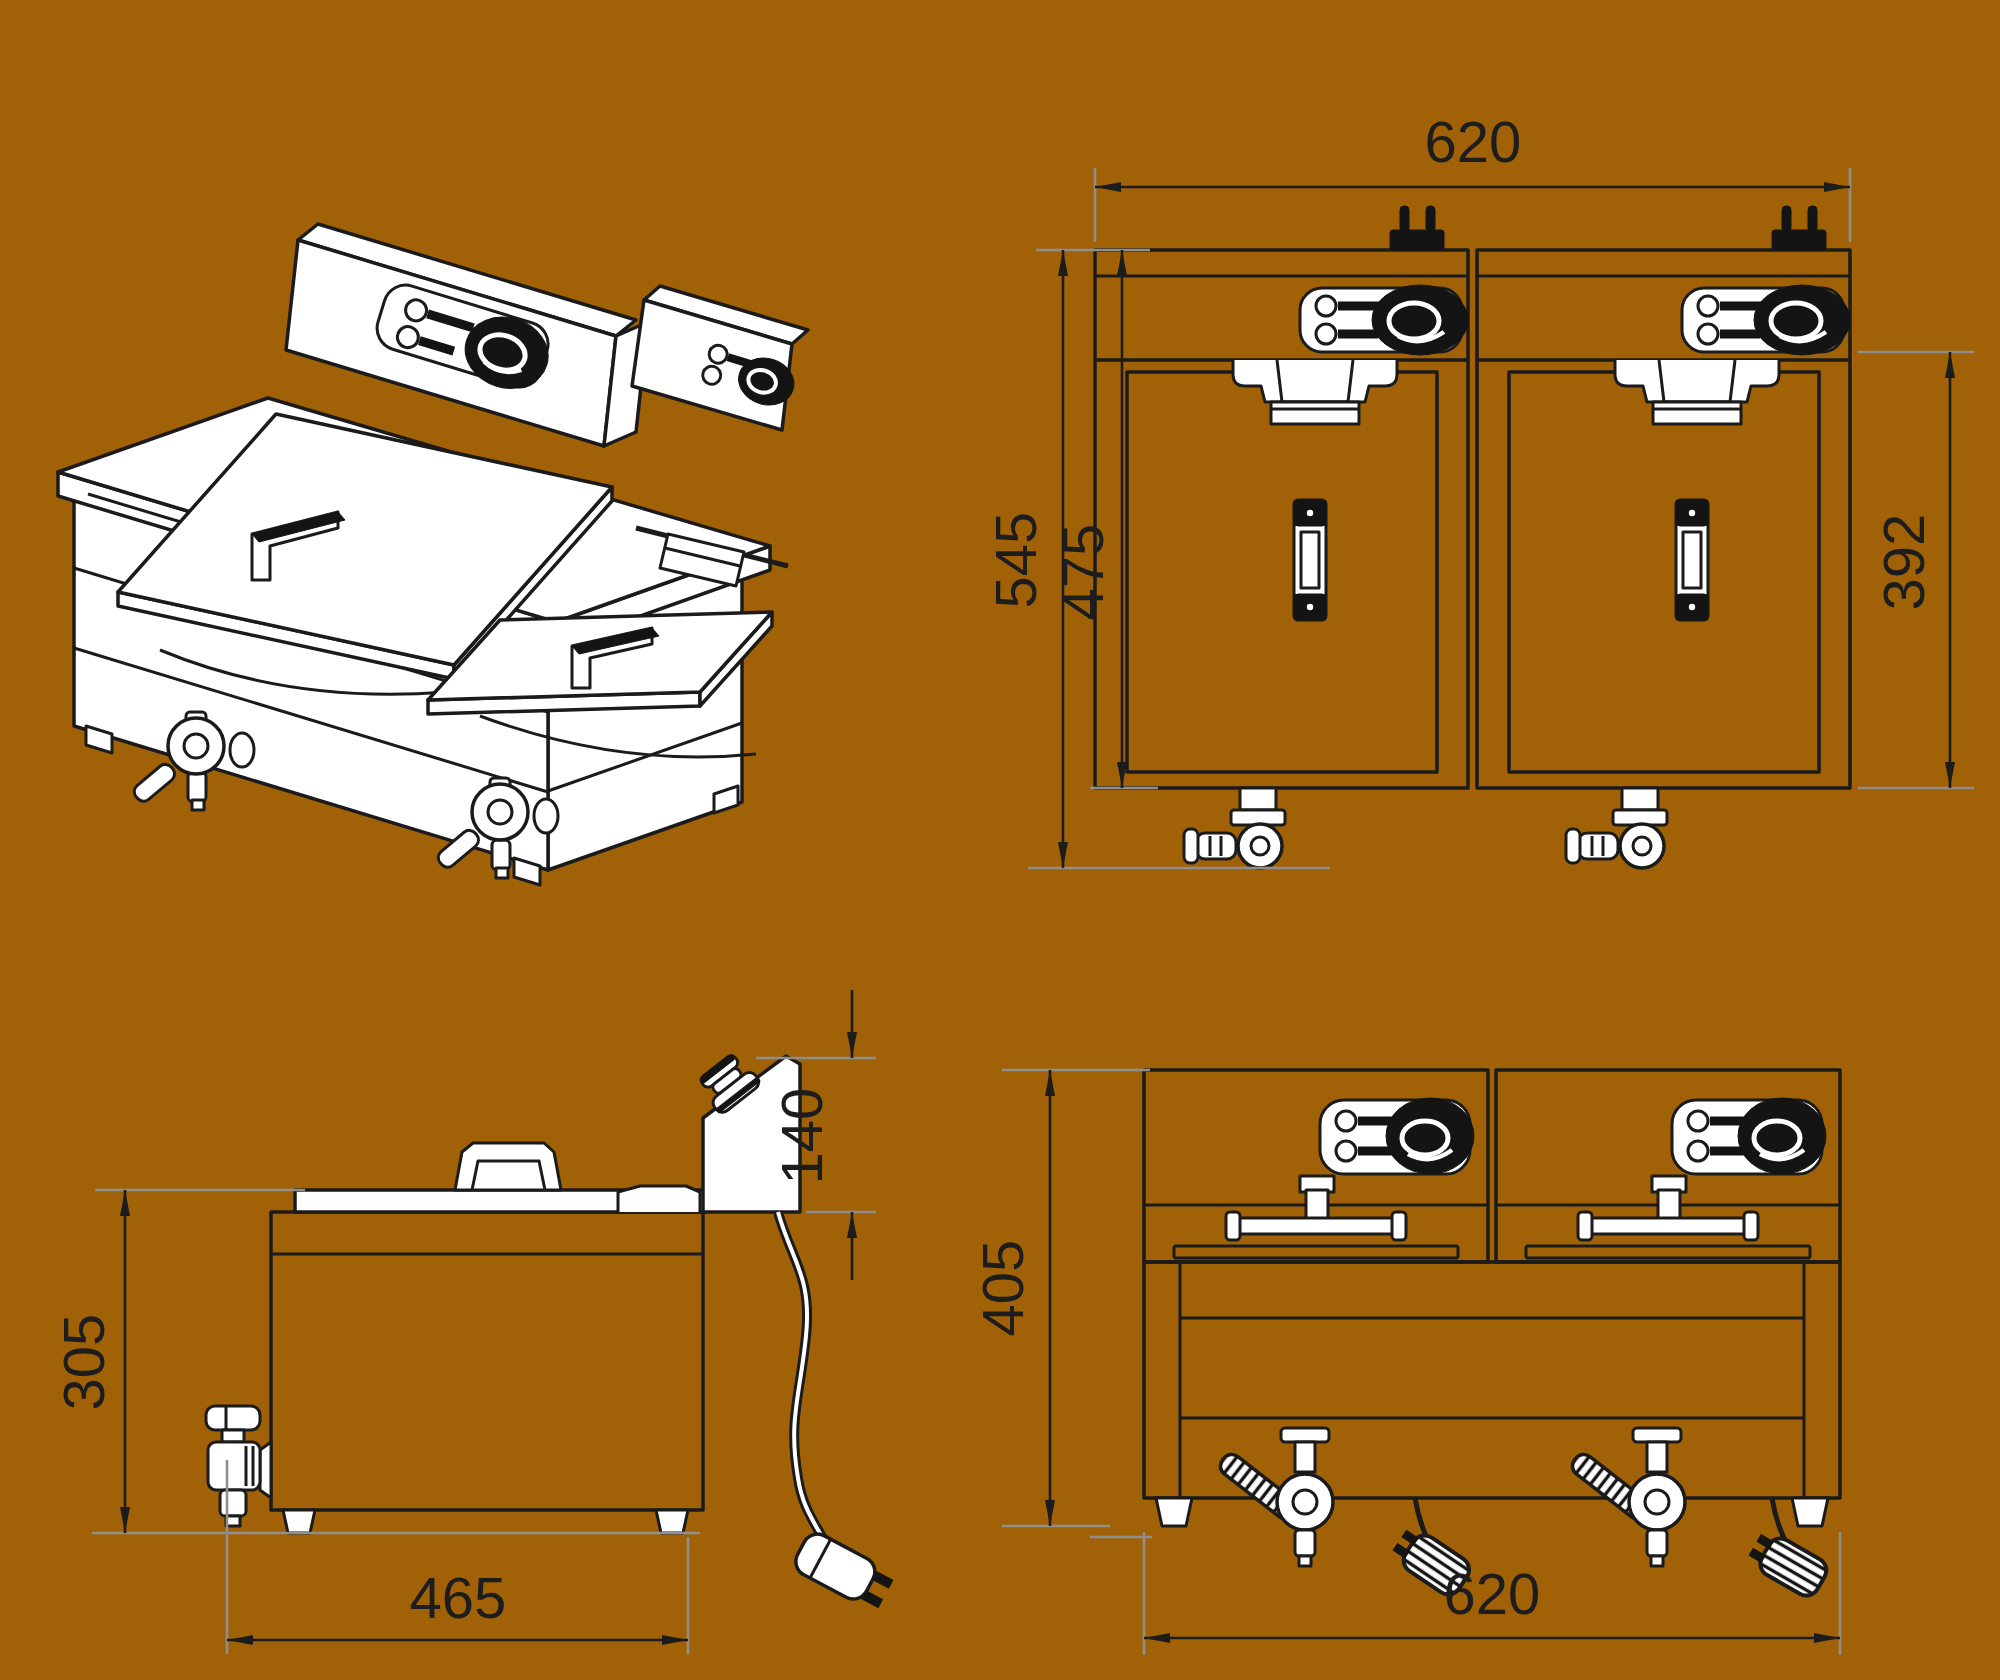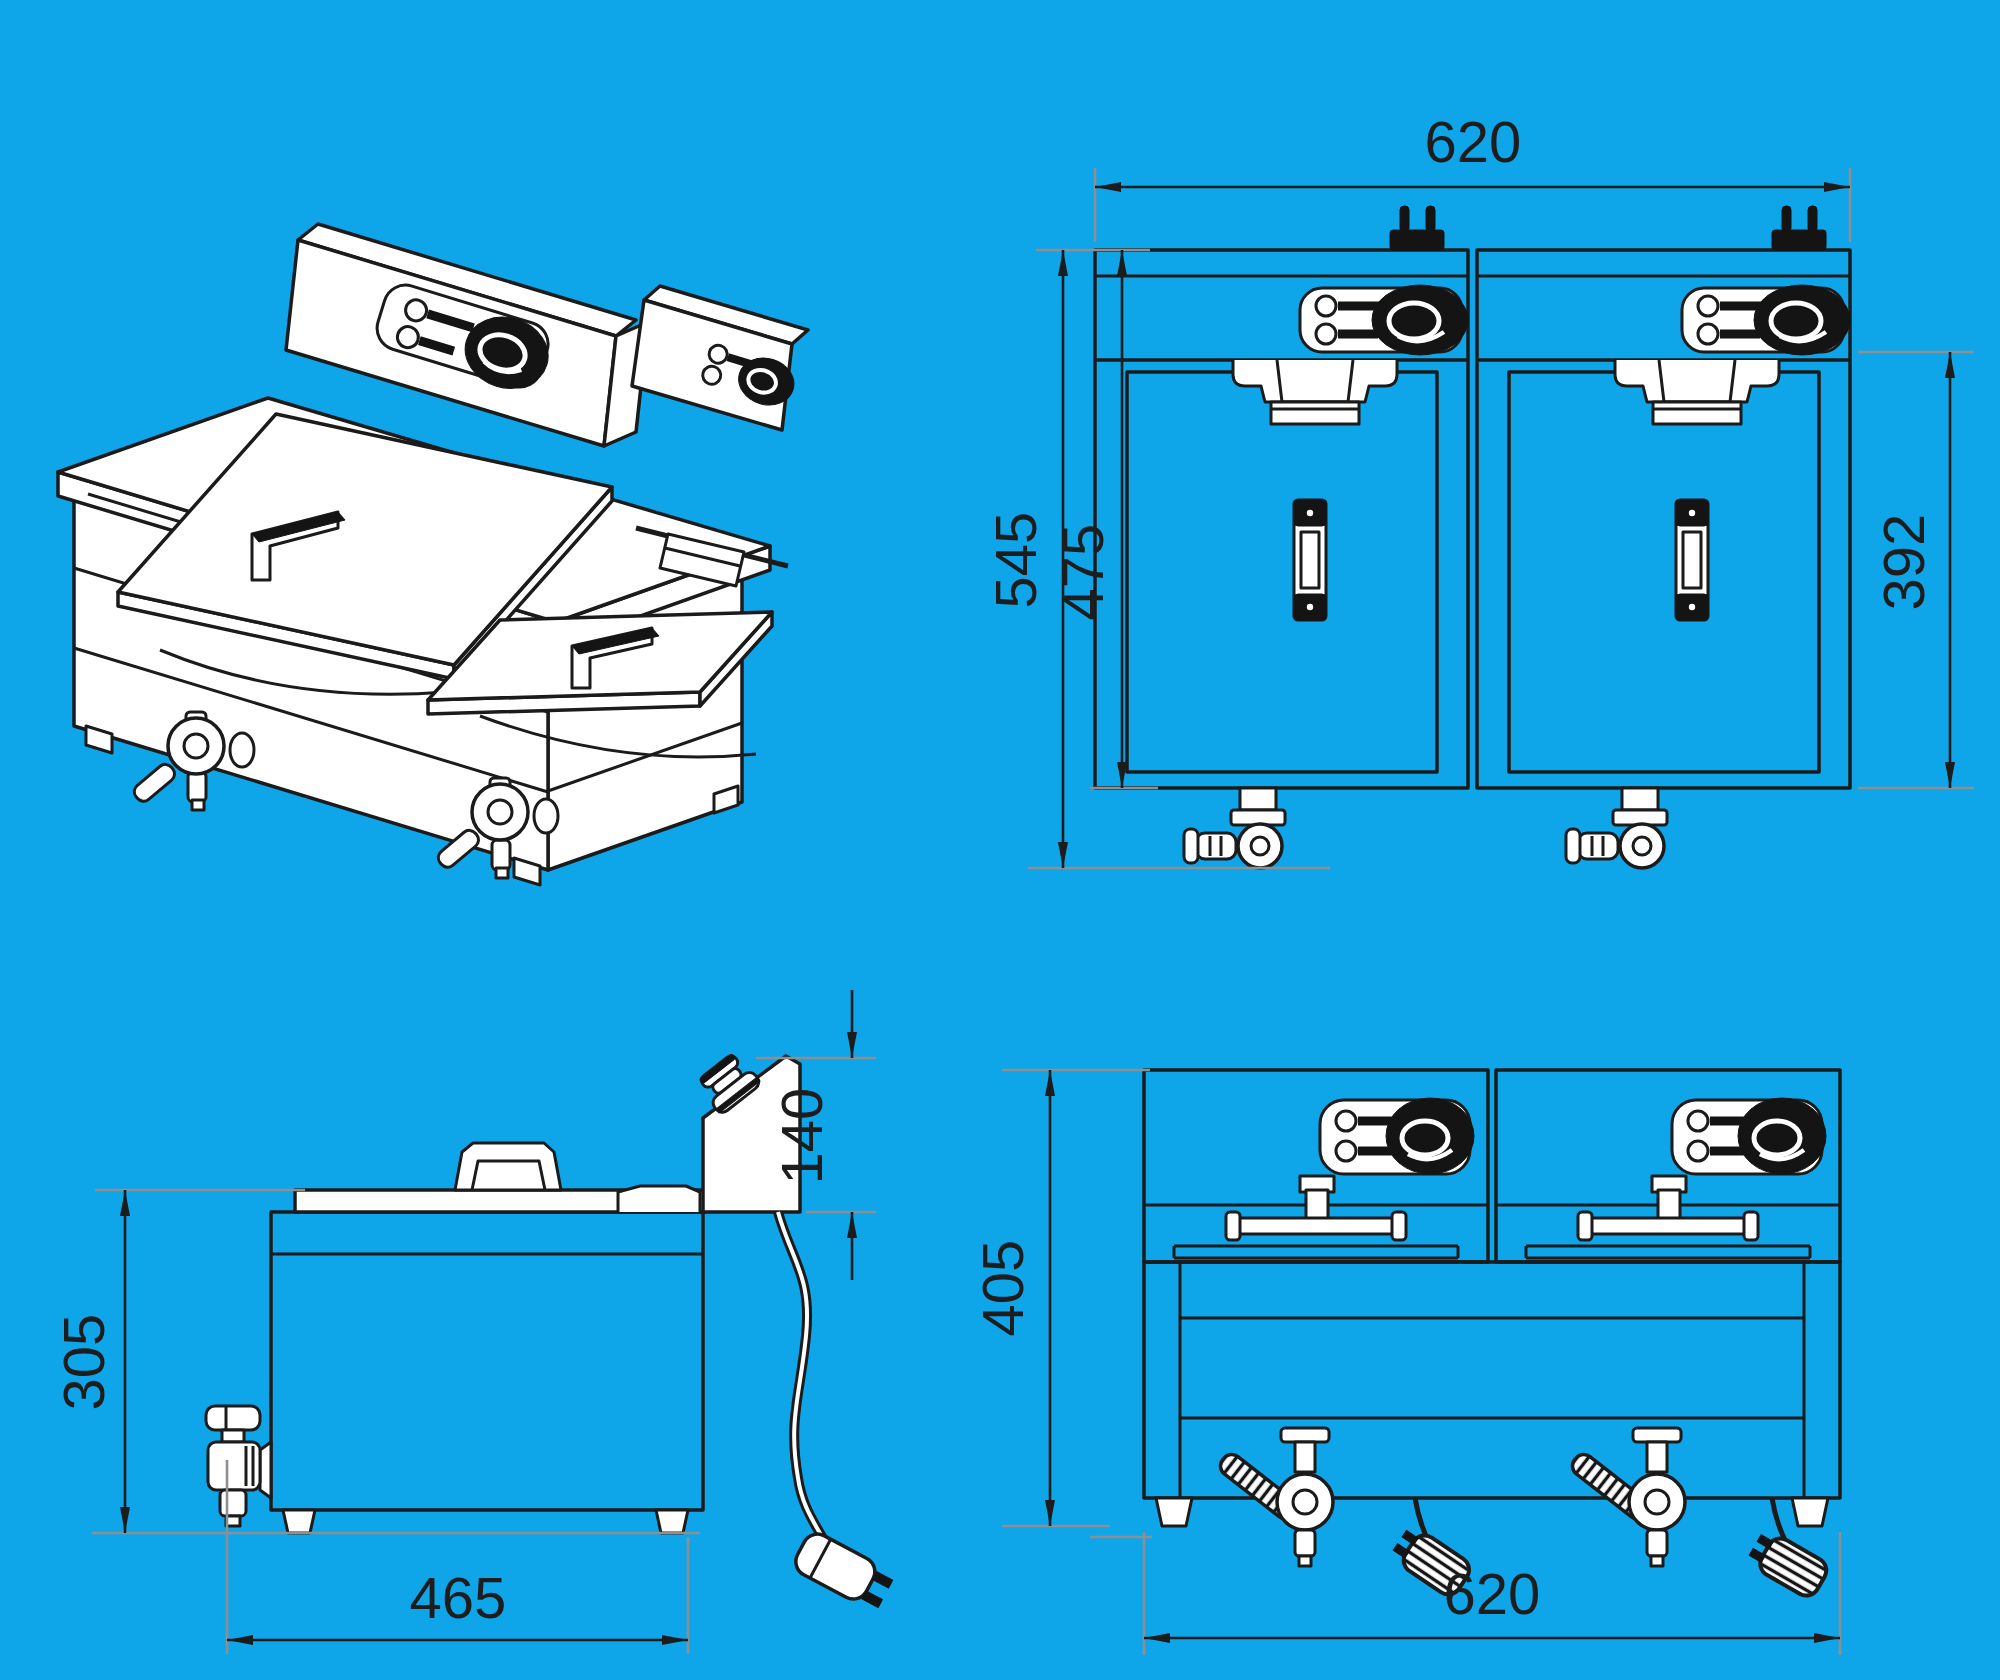--- a/index.html
+++ b/index.html
@@ -1,16 +1,16 @@
 <!DOCTYPE html>
 <html><head>
 <meta charset="utf-8">
 <style>
   html,body{margin:0;padding:0;background:#fff;}
-  .stage{position:relative;width:2000px;height:1680px;background:#0ea5e9;overflow:hidden;
+  .stage{position:relative;width:2000px;height:1680px;background:#a16207;overflow:hidden;
          font-family:"Liberation Sans", sans-serif;}
   svg{display:block}
   .ln{fill:none;stroke:#1b1b1b;stroke-width:3.5;stroke-linejoin:round;}
   .ln2{fill:none;stroke:#1b1b1b;stroke-width:3;stroke-linejoin:round;}
   .wh{fill:#ffffff;stroke:#1b1b1b;stroke-width:3.5;stroke-linejoin:round;}
   .wh2{fill:#ffffff;stroke:#1b1b1b;stroke-width:3;stroke-linejoin:round;}
   .dk{fill:#141414;stroke:#141414;stroke-width:1;}
   .dim{stroke:#1c1c1c;stroke-width:2.6;fill:none;}
   .ext{stroke:#8f8f8f;stroke-width:2.6;fill:none;}
   .dimtxt{font-family:"Liberation Sans",sans-serif;font-size:58px;fill:#1d1d1d;}

